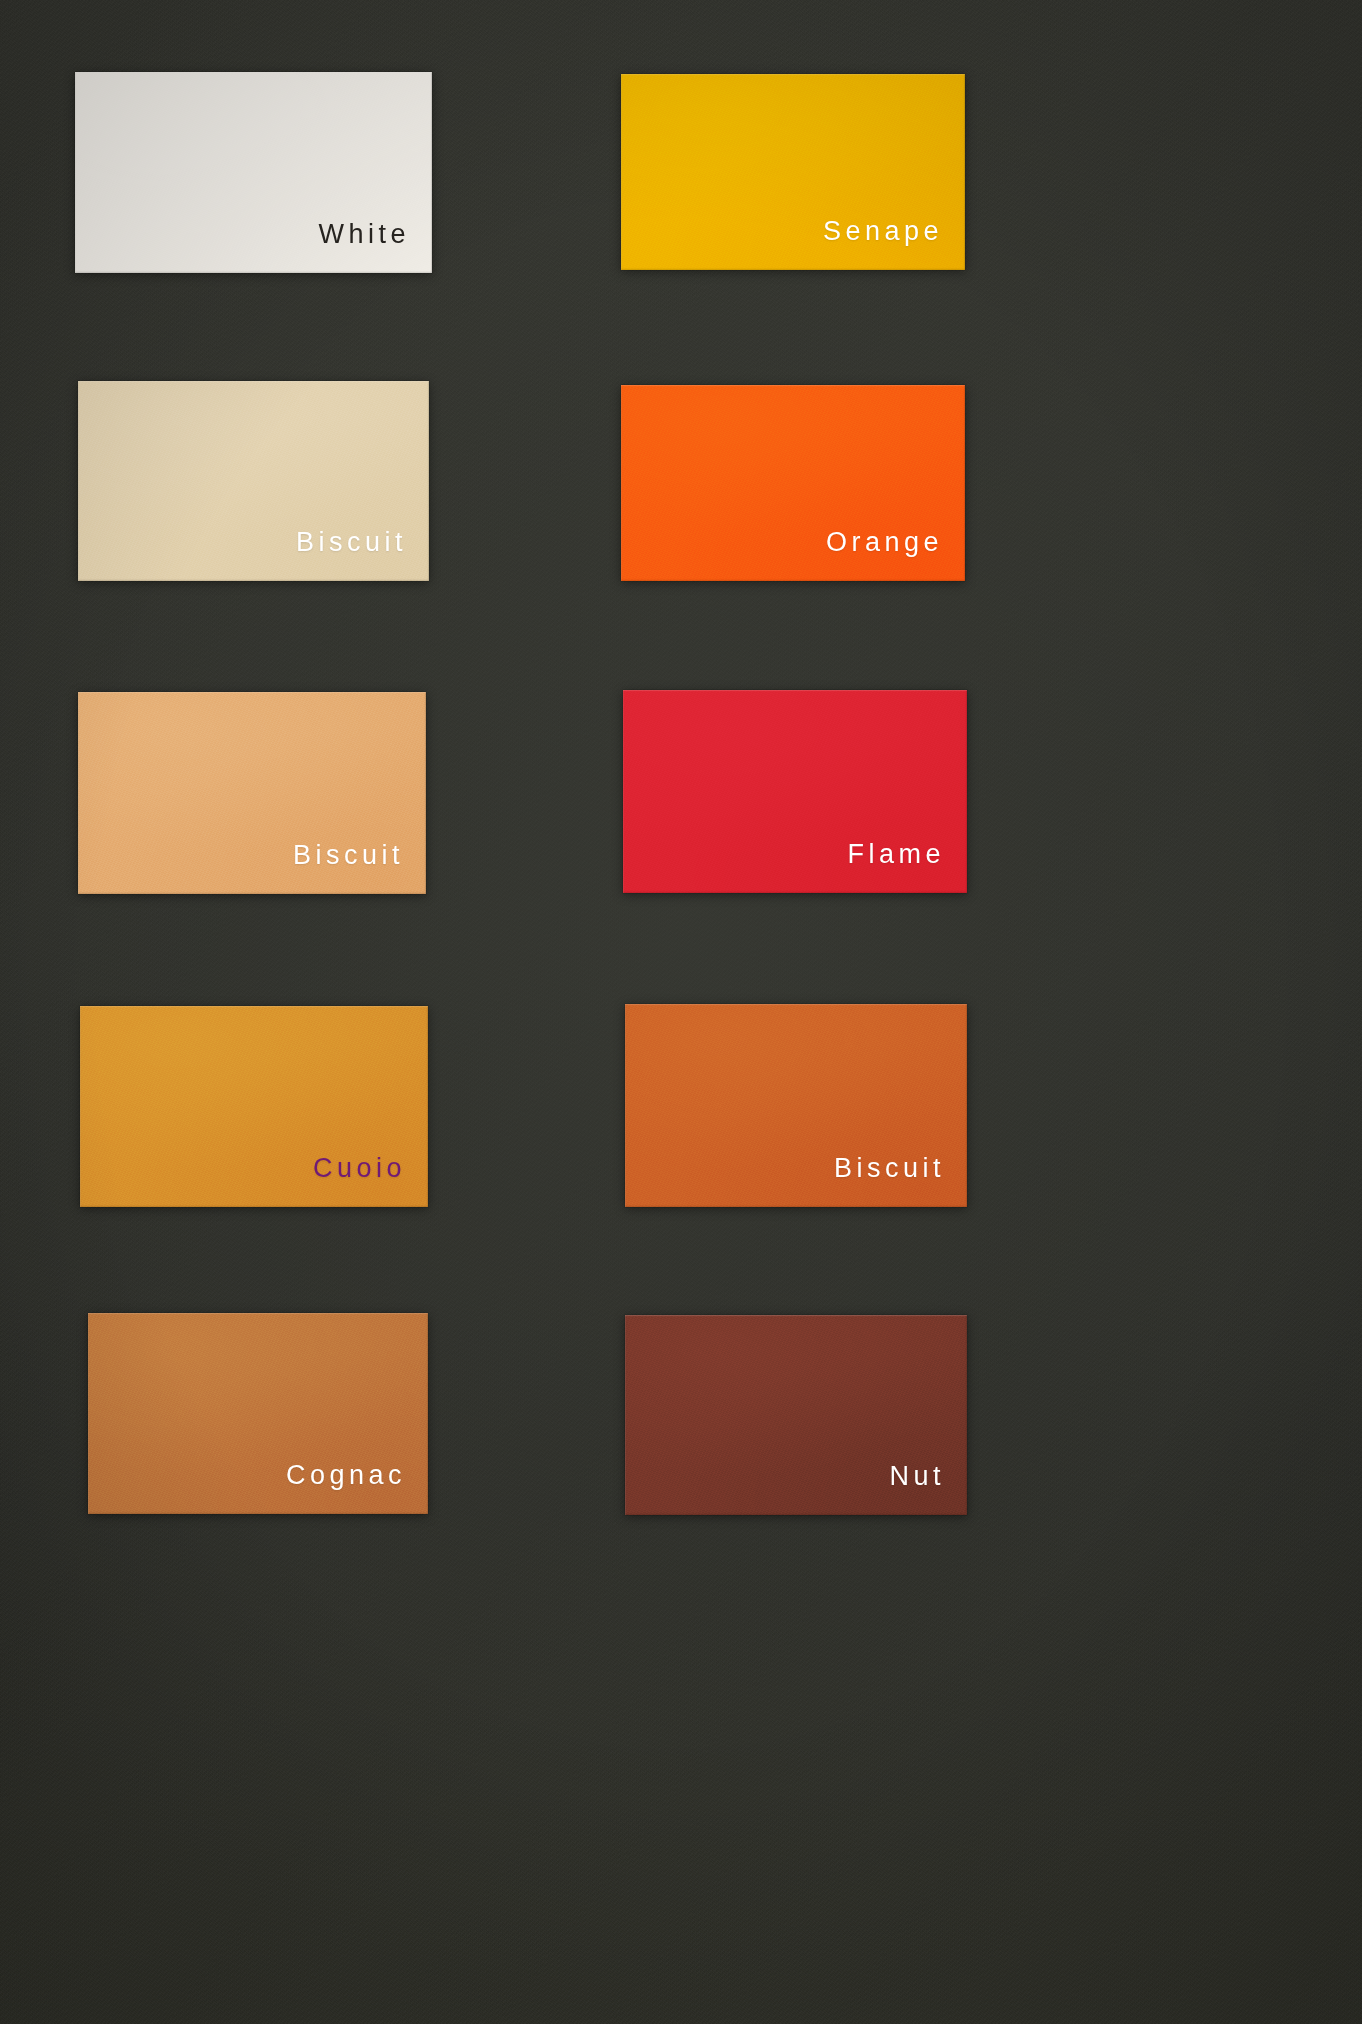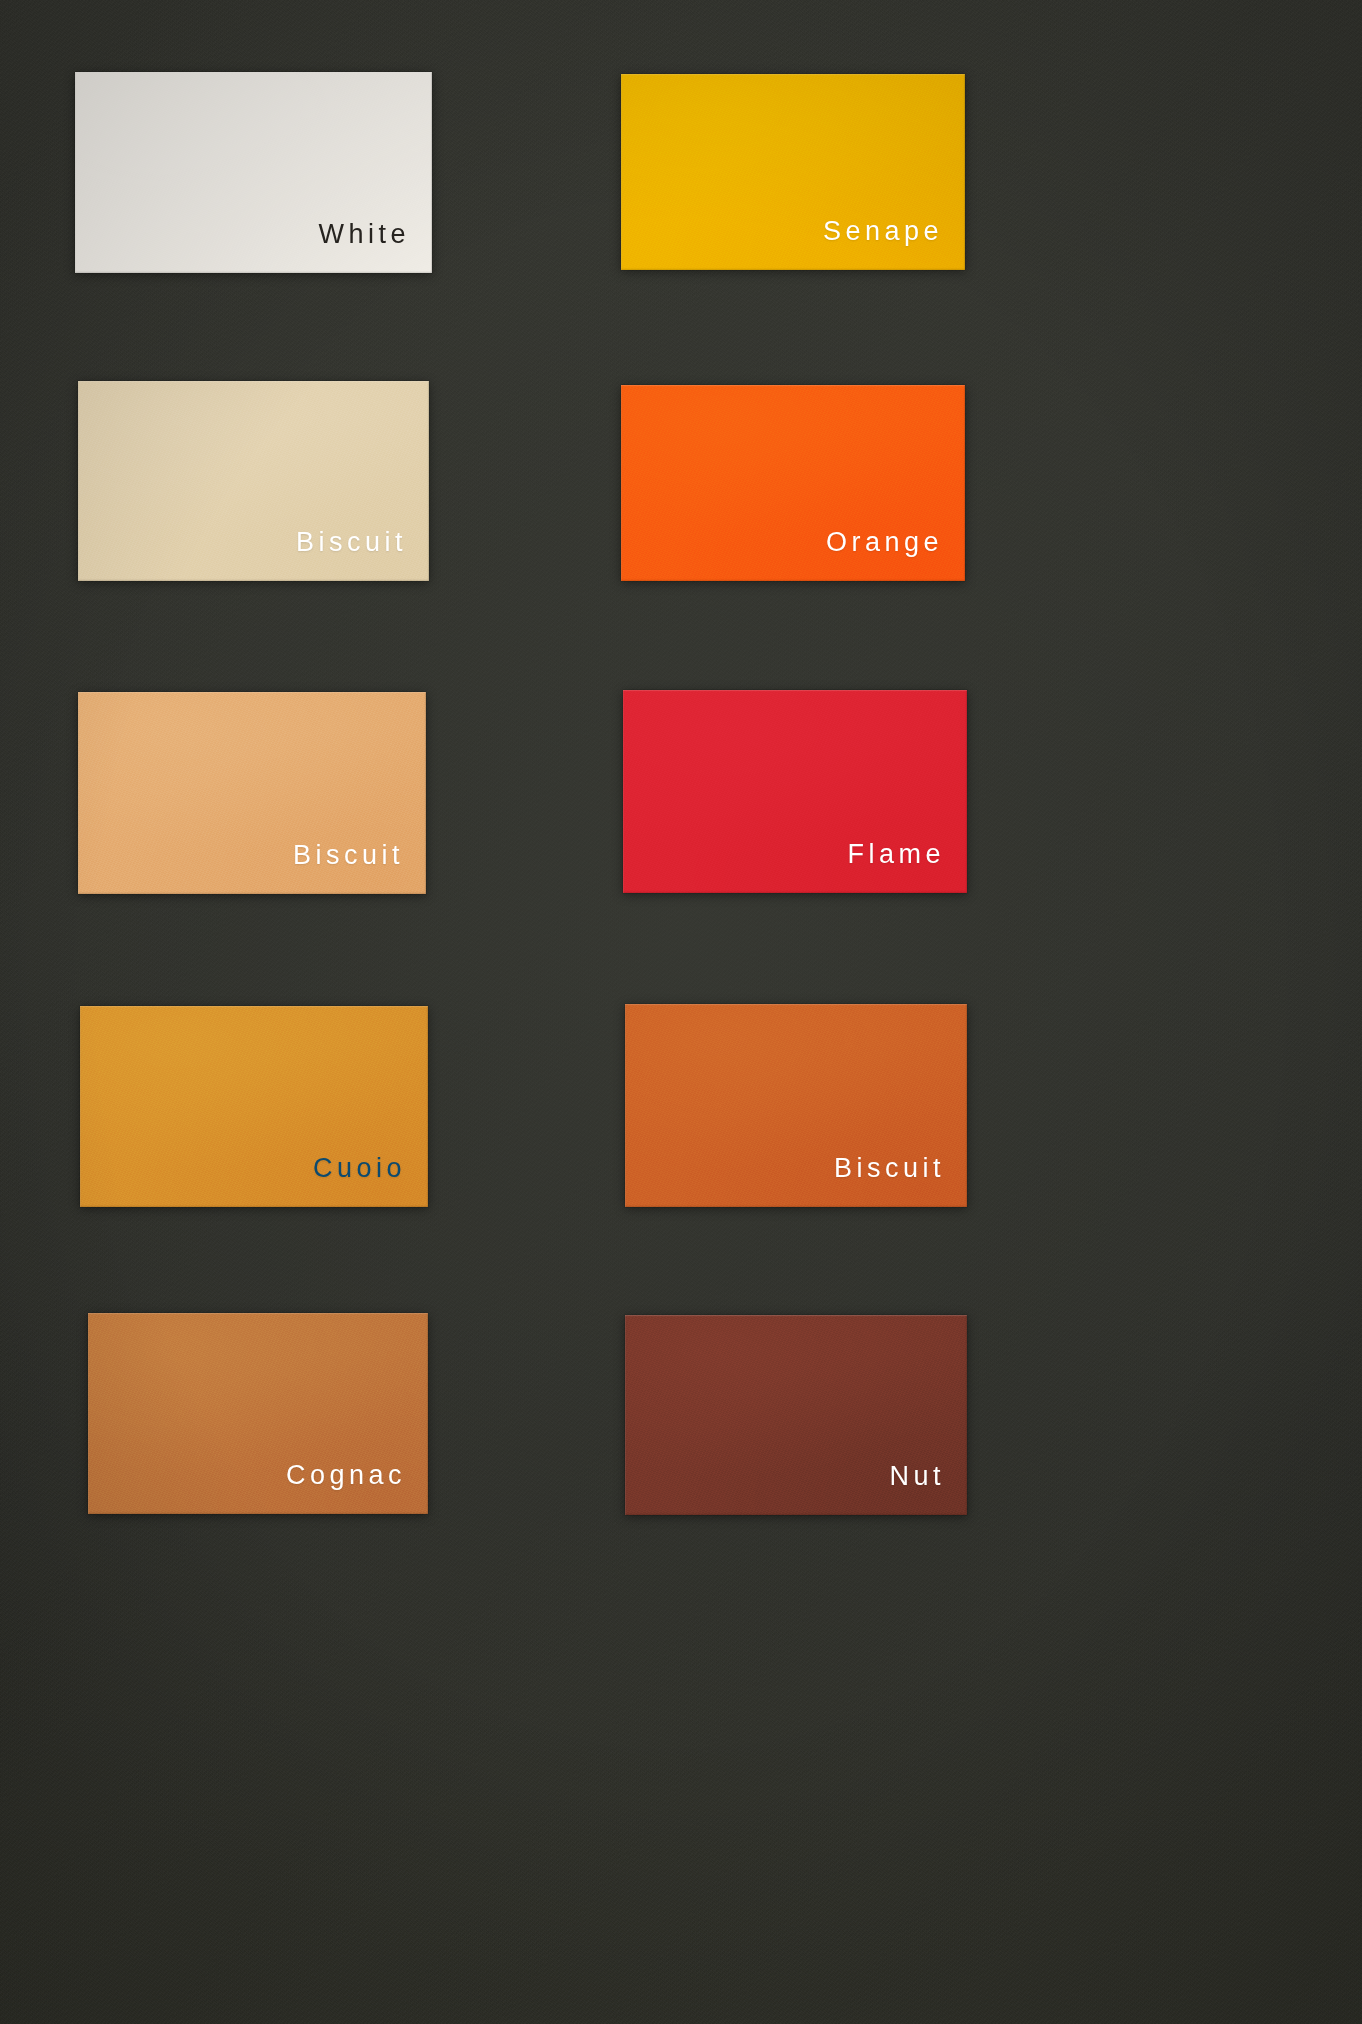--- a/index.html
+++ b/index.html
@@ -139,21 +139,21 @@
 
   <div class="swatch" style="left: 623px; top: 690px; width: 344px; height: 203px; background-color: rgb(222, 35, 49);">
     <div class="grain"></div>
     <div class="edge"></div>
     <div class="label light" style="color: rgb(255, 255, 255);">Flame</div>
   </div>
 
   <div class="swatch" style="left: 80px; top: 1006px; width: 348px; height: 201px; background-color: rgb(217, 146, 44);">
     <div class="grain"></div>
     <div class="edge"></div>
-    <div class="label light" style="color: #0c4a6e;">Cuoio</div>
+    <div class="label light" style="color: #701a75;">Cuoio</div>
   </div>
 
   <div class="swatch" style="left: 625px; top: 1004px; width: 342px; height: 203px; background-color: rgb(206, 98, 39);">
     <div class="grain"></div>
     <div class="edge"></div>
     <div class="label light" style="color: rgb(255, 255, 255);">Biscuit</div>
   </div>
 
   <div class="swatch" style="left: 88px; top: 1313px; width: 340px; height: 201px; background-color: rgb(192, 118, 60);">
     <div class="grain"></div>

